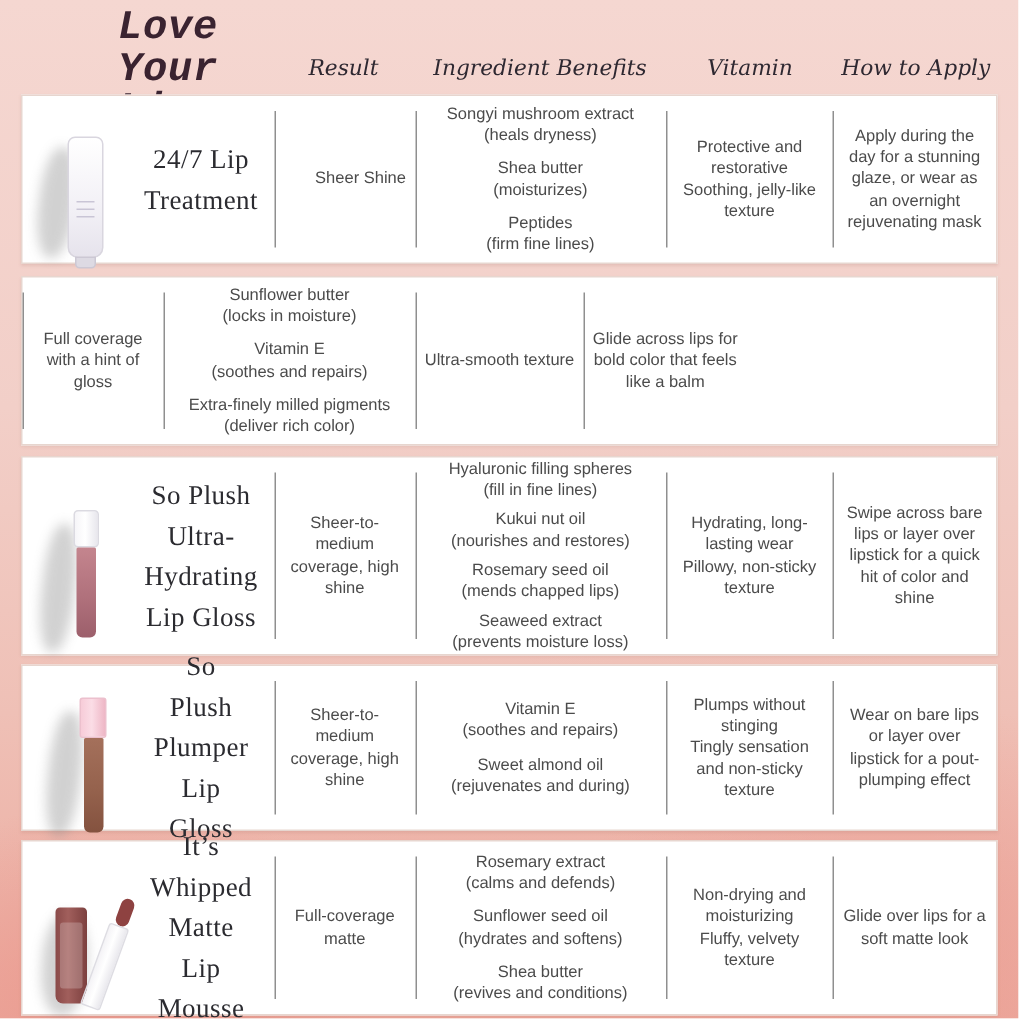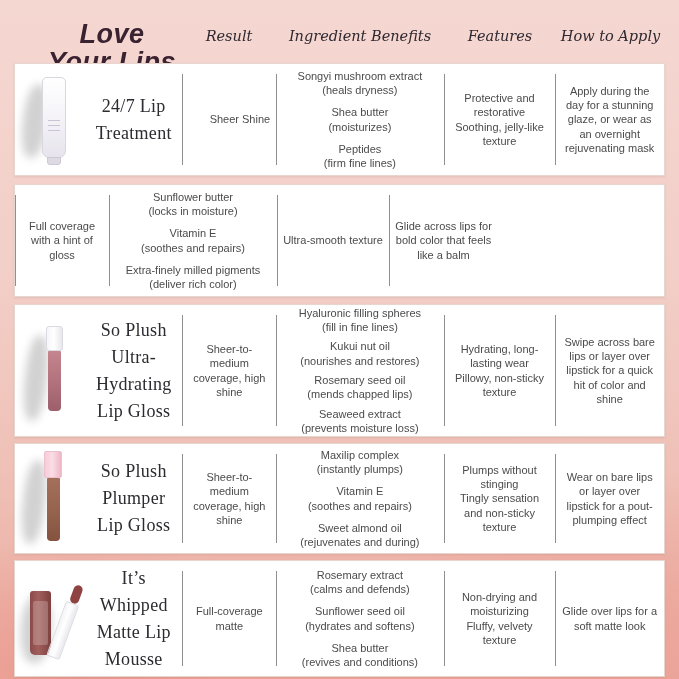--- a/index.html
+++ b/index.html
@@ -8,27 +8,27 @@
     position:relative;width:679px;height:679px;
     background:
       radial-gradient(ellipse 260px 180px at 12% 97%, rgba(233,138,128,.55), transparent 70%),
       radial-gradient(ellipse 300px 220px at 88% 92%, rgba(235,148,138,.5), transparent 72%),
       radial-gradient(ellipse 420px 260px at 50% 103%, rgba(236,158,146,.45), transparent 75%),
       radial-gradient(ellipse 200px 120px at 70% 60%, rgba(240,188,178,.35), transparent 70%),
       linear-gradient(180deg,#f5d7d1 0%,#f2cfc8 40%,#efc0b6 70%,#ecaa9e 100%);
   }
   
   .title{
-    position:absolute;left:42px;top:21px;width:140px;text-align:center;
-    font-family:Liberation Sans, sans-serif;font-style:italic;font-weight:600;
+    position:absolute;left:42px;top:6px;width:140px;text-align:center;
+    font-family:Liberation Mono, monospace;font-style:italic;font-weight:600;
     font-size:27px;line-height:1.02;color:#3a2330;letter-spacing:.5px;
   }
   .head-row{
     position:absolute;left:14px;top:28px;width:651px;height:26px;
-    display:flex;
+    display:flex;align-items:flex-end;
   }
   .head-cell{
     font-family:"DejaVu Serif",serif;font-style:italic;font-weight:500;
     font-size:14.5px;color:#2e2831;text-align:center;
   }
   .hc-product{width:168px;}
   .hc-result{width:94px;}
   .hc-ingredients{width:168px;}
   .hc-features{width:112px;}
   .hc-apply{width:109px;}
@@ -43,21 +43,21 @@
   .r3{top:304px;height:133px;}
   .r4{top:443px;height:111px;}
   .r5{top:560px;height:117px;}
   .col{
     position:relative;box-sizing:border-box;display:flex;flex-direction:column;
     justify-content:center;align-items:center;text-align:center;padding:8px 6px;
   }
   .col.div::before{
     content:"";position:absolute;left:0;top:10px;bottom:10px;width:1px;background:#8f8f8f;
   }
-  .c-product{width:168px;flex-direction:row;padding:0;}
+  .c-product{width:168px;flex-direction:row;padding:14px;}
   .c-result{width:94px;align-items:flex-end;}
   .c-ingredients{width:168px;gap:8px;}
   .r3 .c-ingredients{gap:5px;}
   .c-features{width:112px;}
   .c-apply{width:109px;}
   .cell-text{margin:0;font-size:11px;line-height:1.3;color:#4b4b4b;}
   .ing{margin:0;font-size:11px;line-height:1.3;color:#4b4b4b;}
   .ing span{display:block;}
   .prod-name{
     flex:1;padding-right:8px;font-family:"Liberation Serif",serif;
@@ -118,21 +118,21 @@
 
   <div class="title">
     <div>Love</div>
     <div>Your Lips</div>
   </div>
 
   <div class="head-row">
     <div class="head-cell hc-product"></div>
     <div class="head-cell hc-result">Result</div>
     <div class="head-cell hc-ingredients">Ingredient Benefits</div>
-    <div class="head-cell hc-features">Features</div>
+    <div class="head-cell hc-features">Vitamin</div>
     <div class="head-cell hc-apply">How to Apply</div>
   </div>
 
   <div class="prow r1">
     <div class="col c-product">
       <div class="art">
         <div class="shadow t1-shadow"></div>
         <div class="t1-body">
           <div class="t1-line" style="top:42px"></div>
           <div class="t1-line" style="top:47px"></div>
@@ -239,24 +239,20 @@
         <div class="shadow t4-shadow"></div>
         <div class="t4-cap"></div>
         <div class="t4-body"></div>
       </div>
       <div class="prod-name">So Plush Plumper Lip Gloss</div>
     </div>
     <div class="col c-result div">
       <p class="cell-text">Sheer-to-medium coverage, high shine</p>
     </div>
     <div class="col c-ingredients div">
-      <p class="ing">
-          <span>Maxilip complex</span>
-          <span>(instantly plumps)</span>
-        </p>
       <p class="ing">
           <span>Vitamin E</span>
           <span>(soothes and repairs)</span>
         </p>
       <p class="ing">
           <span>Sweet almond oil</span>
           <span>(rejuvenates and during)</span>
         </p>
     </div>
     <div class="col c-features div">

